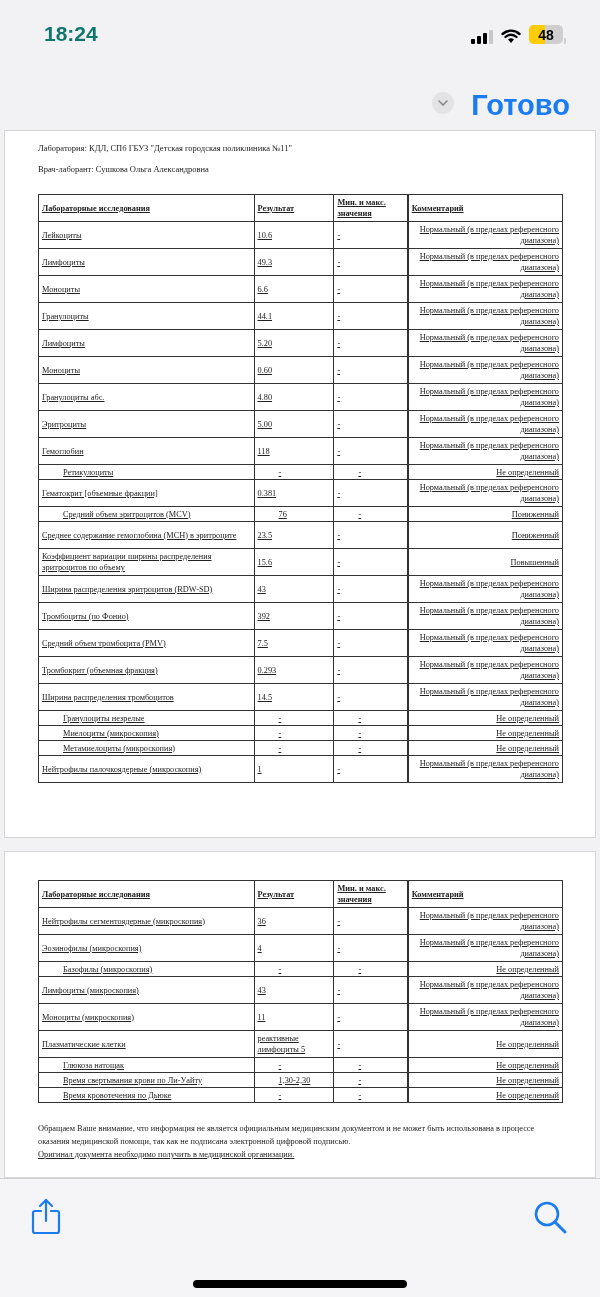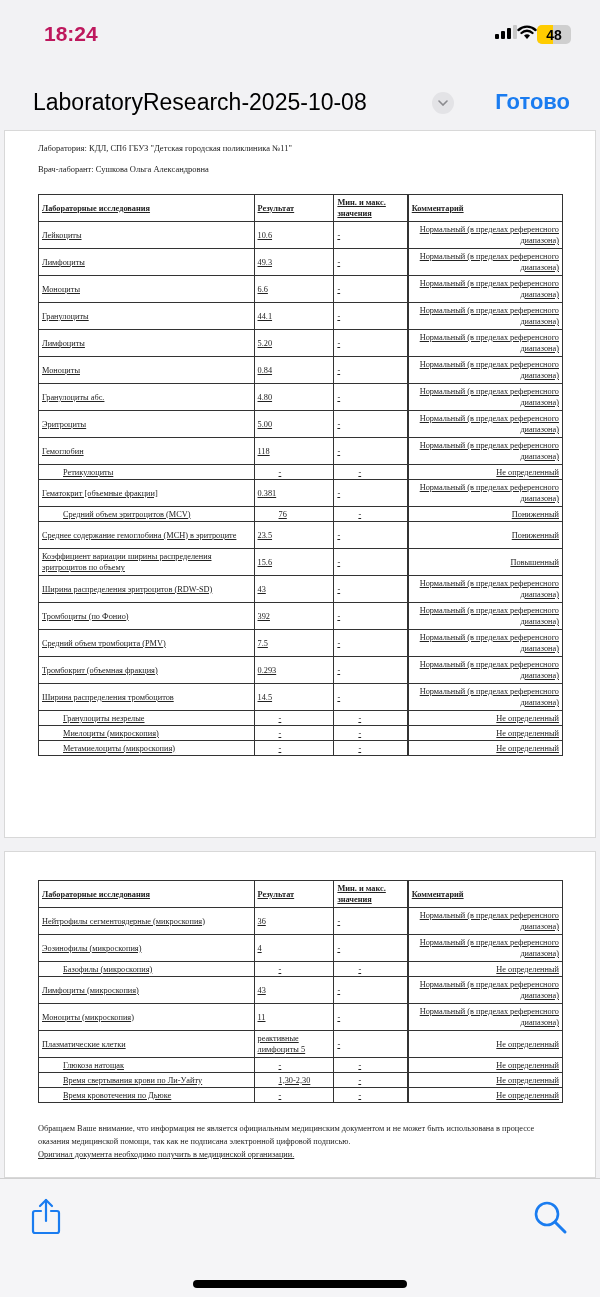--- a/index.html
+++ b/index.html
@@ -1,30 +1,30 @@
 <!DOCTYPE html>
 <html><head>
 <meta charset="utf-8">
 <style>
   * { box-sizing: border-box; margin: 0; padding: 0; }
   html, body { width: 600px; height: 1297px; overflow: hidden; background: #f2f2f4; font-family: "Liberation Sans", sans-serif; }
   .statusbar { position: absolute; top: 0; left: 0; width: 600px; height: 70px; }
-  .time { position: absolute; left: 44px; top: 22px; font-size: 21px; font-weight: bold; color: #be185d; font-family: "Liberation Sans", sans-serif; }
-  .status-right { position: absolute; right: 34px; top: 25px; display: flex; align-items: flex-start; }
+  .time { position: absolute; left: 44px; top: 22px; font-size: 21px; font-weight: bold; color: #0f766e; font-family: "Liberation Sans", sans-serif; }
+  .status-right { position: absolute; right: 34px; top: 25px; display: flex; align-items: flex-end; gap: 8px; }
   .signal { display: flex; align-items: flex-end; gap: 2px; height: 14px; }
   .signal span { width: 4px; background: #000; border-radius: 1px; }
   .signal span.dim { background: #c8c8c8; }
   .battery { position: relative; width: 34px; height: 19px; border-radius: 5px; background: #cfcfcf; overflow: hidden; display: flex; align-items: center; justify-content: center; }
   .battery .fill { position: absolute; left: 0; top: 0; bottom: 0; width: 48%; background: #ffcc00; }
   .battery .lvl { position: relative; font-size: 14px; font-weight: bold; color: #000; }
   .battery-tip { width: 2px; height: 6px; background: #cfcfcf; border-radius: 0 1px 1px 0; margin-left: -7px; }
   .navbar { position: absolute; top: 80px; left: 0; width: 600px; height: 48px; }
   .doc-title { position: absolute; left: 33px; top: 9px; font-size: 23px; color: #000; font-family: "Liberation Sans", sans-serif; }
   .title-chevron { position: absolute; left: 432px; top: 12px; width: 22px; height: 22px; border-radius: 50%; background: #e3e3e6; display: flex; align-items: center; justify-content: center; }
-  .done-btn { position: absolute; right: 30px; top: 9px; font-size: 22px; color: #1a7cf0; font-weight: bold; }
+  .done-btn { position: absolute; right: 30px; top: 9px; font-size: 29px; color: #1a7cf0; font-weight: bold; }
 
   .page { position: absolute; left: 4px; width: 592px; background: #fff; border: 1px solid #d8d8d8; }
   .page1 { top: 130px; height: 708px; }
   .page2 { top: 851px; height: 327px; }
   .meta { position: absolute; left: 33px; font-family: "Liberation Serif", serif; font-size: 8.5px; color: #222; }
   table.lab { position: absolute; left: 33px; width: 525px; border-collapse: collapse; font-family: "Liberation Serif", serif; font-size: 8.3px; color: #222; text-decoration: underline; }
   table.lab td, table.lab th { border: 1px solid #333; padding: 1px 3px; vertical-align: middle; text-align: left; line-height: 11px; }
   table.lab th { font-weight: bold; height: 27px; }
   table.lab tr.r2 td { height: 27px; }
   table.lab tr.r1 td { height: 15px; padding-left: 24px; }
@@ -61,21 +61,20 @@
     </svg>
     <div class="battery">
       <div class="fill"></div>
       <span class="lvl">48</span>
     </div>
     <div class="battery-tip"></div>
   </div>
 </div>
 
 <div class="navbar">
-  <div class="doc-title">LaboratoryResearch-2025-10-08</div>
   <div class="title-chevron">
     <svg width="10" height="6" viewBox="0 0 10 6">
         <path d="M1 1 L5 5 L9 1" stroke="#8a8a8e" stroke-width="1.6" fill="none" stroke-linecap="round"></path>
       </svg>
   </div>
   <div class="done-btn">Готово</div>
 </div>
 
 <div class="page page1">
   <div class="meta" style="top:12px">Лаборатория: КДЛ, СПб ГБУЗ "Детская городская поликлиника №11"</div>
@@ -121,21 +120,21 @@
           <td class="comment">Нормальный (в пределах референсного диапазона)</td>
         </tr>
         <tr class="r2">
           <td>Лимфоциты</td>
           <td>5.20</td>
           <td>-</td>
           <td class="comment">Нормальный (в пределах референсного диапазона)</td>
         </tr>
         <tr class="r2">
           <td>Моноциты</td>
-          <td>0.84</td>
+          <td>0.60</td>
           <td>-</td>
           <td class="comment">Нормальный (в пределах референсного диапазона)</td>
         </tr>
         <tr class="r2">
           <td>Гранулоциты абс.</td>
           <td>4.80</td>
           <td>-</td>
           <td class="comment">Нормальный (в пределах референсного диапазона)</td>
         </tr>
         <tr class="r2">
@@ -220,20 +219,26 @@
           <td>Миелоциты (микроскопия)</td>
           <td>-</td>
           <td>-</td>
           <td class="comment">Не определенный</td>
         </tr>
         <tr class="r1">
           <td>Метамиелоциты (микроскопия)</td>
           <td>-</td>
           <td>-</td>
           <td class="comment">Не определенный</td>
+        </tr>
+        <tr class="r2">
+          <td>Нейтрофилы палочкоядерные (микроскопия)</td>
+          <td>1</td>
+          <td>-</td>
+          <td class="comment">Нормальный (в пределах референсного диапазона)</td>
         </tr>
       </tbody>
   </table>
 </div>
 
 <div class="page page2">
   <table class="lab" style="top:28px">
     <colgroup>
         <col class="c1">
         <col class="c2">

